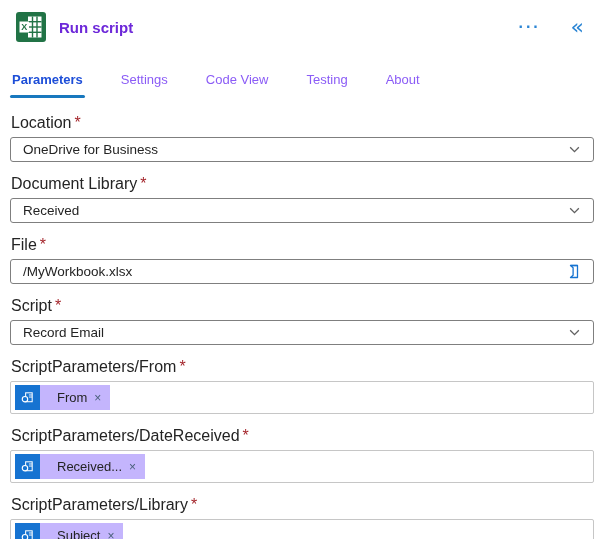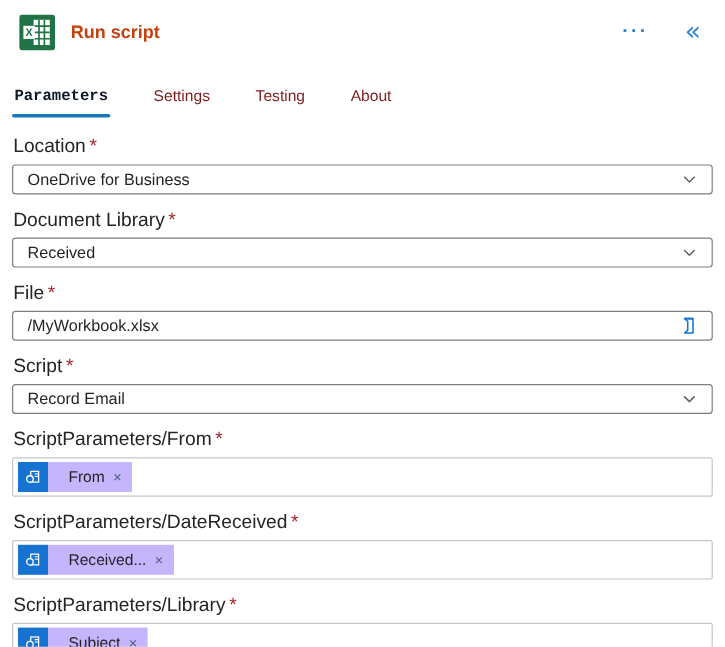--- a/index.html
+++ b/index.html
@@ -4,31 +4,31 @@
 <style>
   * { margin: 0; padding: 0; box-sizing: border-box; }
   html, body { width: 604px; height: 539px; overflow: hidden; background: #ffffff; }
   body { font-family: "Liberation Sans", "DejaVu Sans", sans-serif; color: #242424; }
 
   .panel { width: 604px; height: 539px; background: #fff; }
 
   
   .header { display: flex; align-items: center; padding: 10px 16px 0 16px; height: 44px; }
   .app-icon { width: 30px; height: 30px; flex: 0 0 30px; }
-  .title { font-size: 15px; font-weight: 700; margin-left: 13px; flex: 1; color: #c2410c; }
+  .title { font-size: 15px; font-weight: 700; margin-left: 13px; flex: 1; color: #6d28d9; }
   .hdr-btn { background: none; border: none; color: #2b85d4; cursor: pointer; padding: 2px 4px; }
   .more-btn { font-size: 16px; letter-spacing: 2px; line-height: 10px; margin-right: 22px; font-weight: 700; }
   .collapse-btn { font-size: 22px; line-height: 18px; font-family: "DejaVu Sans", sans-serif; }
 
   
   .tabs { display: flex; margin: 24px 10px 0 10px; }
-  .tab { background: none; border: none; cursor: pointer; font-size: 13px; color: #7f1d1d;
+  .tab { background: none; border: none; cursor: pointer; font-size: 13px; color: #8b5cf6;
          padding: 4px 2px 11px 2px; margin-right: 34px; position: relative;
          font-family: "Liberation Sans", "DejaVu Sans", sans-serif; }
-  .tab.active { font-weight: 700; color: #0f172a; font-family: Liberation Mono, monospace; }
+  .tab.active { font-weight: 700; color: #1d4ed8; }
   .tab.active::after { content: ""; position: absolute; left: 0; right: 0; bottom: 0;
          height: 3px; background: #1878be; border-radius: 2px; }
 
   
   .content { margin: 16px 10px 0 10px; }
   .field { margin-bottom: 13px; }
   .field-label { font-size: 16px; color: #242424; margin: 0 0 5px 1px; }
   .req { color: #a4262c; margin-left: 3px; }
 
   .box { height: 25px; border: 1px solid #7f7f7f; border-radius: 3px; background: #fff;
@@ -69,20 +69,21 @@
       </svg>
     </span>
     <span class="title">Run script</span>
     <button class="hdr-btn more-btn">···</button>
     <button class="hdr-btn collapse-btn">«</button>
   </div>
 
   <div class="tabs">
     <button class="tab active">Parameters</button>
     <button class="tab">Settings</button>
+    <button class="tab">Code View</button>
     <button class="tab">Testing</button>
     <button class="tab">About</button>
   </div>
 
   <div class="content">
 
     <div class="field">
       <div class="field-label">
         <span>Location</span><span class="req">*</span>
       </div>

